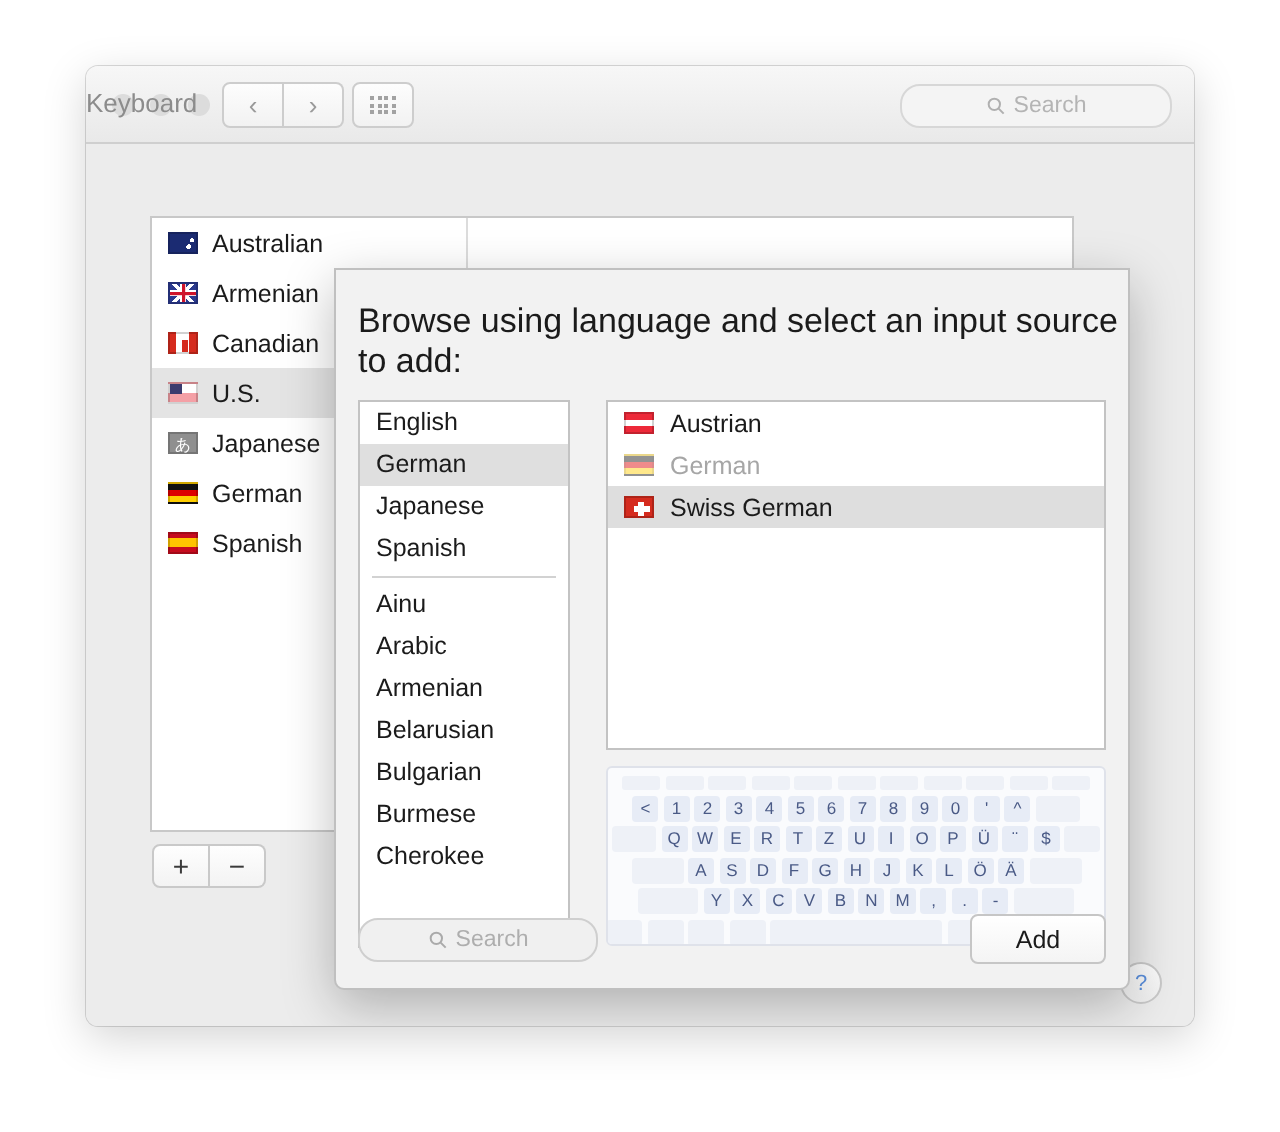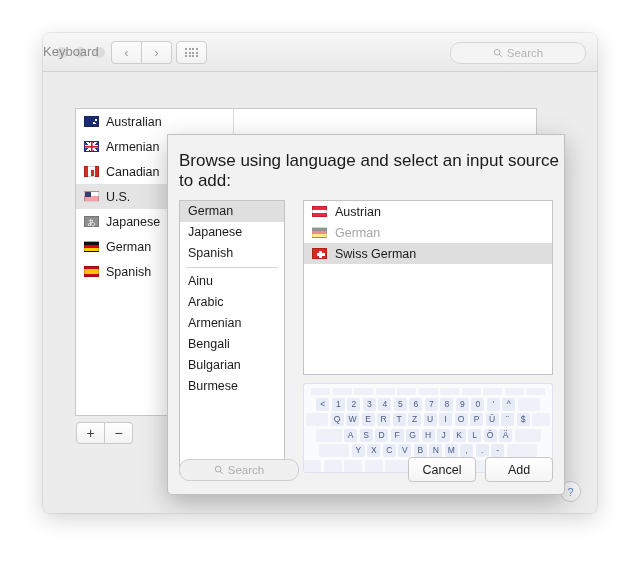--- a/index.html
+++ b/index.html
@@ -286,30 +286,32 @@
           </div>
         </div>
 
       <div class="helpbtn">?</div>
 
       <div class="sheet">
         <div class="sheet-prompt">Browse using language and select an input source to add:</div>
 
         <div class="cols">
           <div class="langbox">
+              <div class="langrow">English</div>
               <div class="langrow sel">German</div>
               <div class="langrow">Japanese</div>
               <div class="langrow">Spanish</div>
               <div class="langsep"></div>
               <div class="langrow">Ainu</div>
               <div class="langrow">Arabic</div>
               <div class="langrow">Armenian</div>
-              <div class="langrow">Bengali</div>
+              <div class="langrow">Belarusian</div>
               <div class="langrow">Bulgarian</div>
               <div class="langrow">Burmese</div>
+              <div class="langrow">Cherokee</div>
             </div>
           <div class="rightcol">
             <div class="inputbox">
                 <div class="inputrow">
                   <span class="flag" style="background: linear-gradient(rgb(237, 41, 57) 0px, rgb(237, 41, 57) 33.3%, rgb(255, 255, 255) 33.3%, rgb(255, 255, 255) 66.6%, rgb(237, 41, 57) 66.6%);"></span>
                   <span>Austrian</span>
                 </div>
                 <div class="inputrow disabled">
                   <span class="flag" style="background: linear-gradient(rgb(17, 17, 17) 0px, rgb(17, 17, 17) 33.3%, rgb(221, 0, 0) 33.3%, rgb(221, 0, 0) 66.6%, rgb(255, 206, 0) 66.6%);"></span>
                   <span>German</span>
@@ -415,21 +417,20 @@
 
         <div class="sheetbar">
           <div class="sheetsearch">
             <svg class="mag" viewBox="0 0 12 12">
               <circle cx="5" cy="5" r="3.4" fill="none" stroke="#aaaaaa" stroke-width="1.2"></circle>
               <line x1="7.6" y1="7.6" x2="10.6" y2="10.6" stroke="#aaaaaa" stroke-width="1.2"></line>
             </svg>
             <span class="txt">Search</span>
           </div>
           <div class="btns">
-            <div class="pbtn">Cancel</div>
             <div class="pbtn">Add</div>
           </div>
         </div>
       </div>
 
     </div>
   </div>
 </div>
 
 </body></html>

